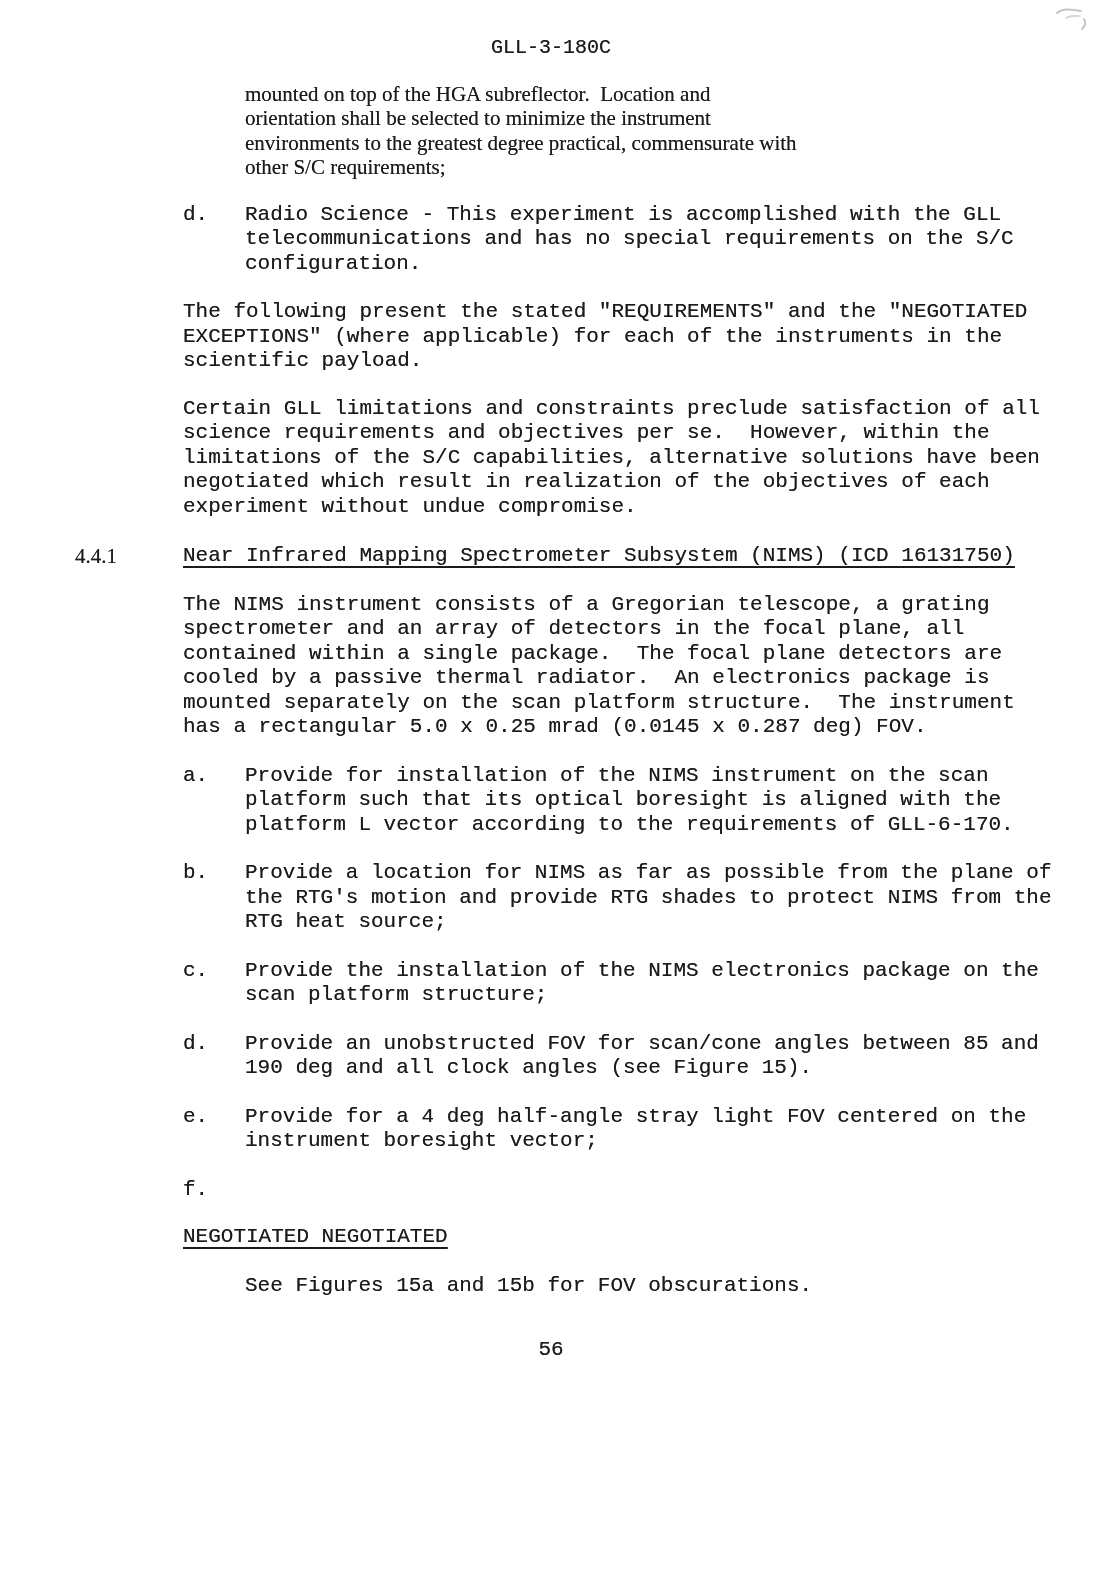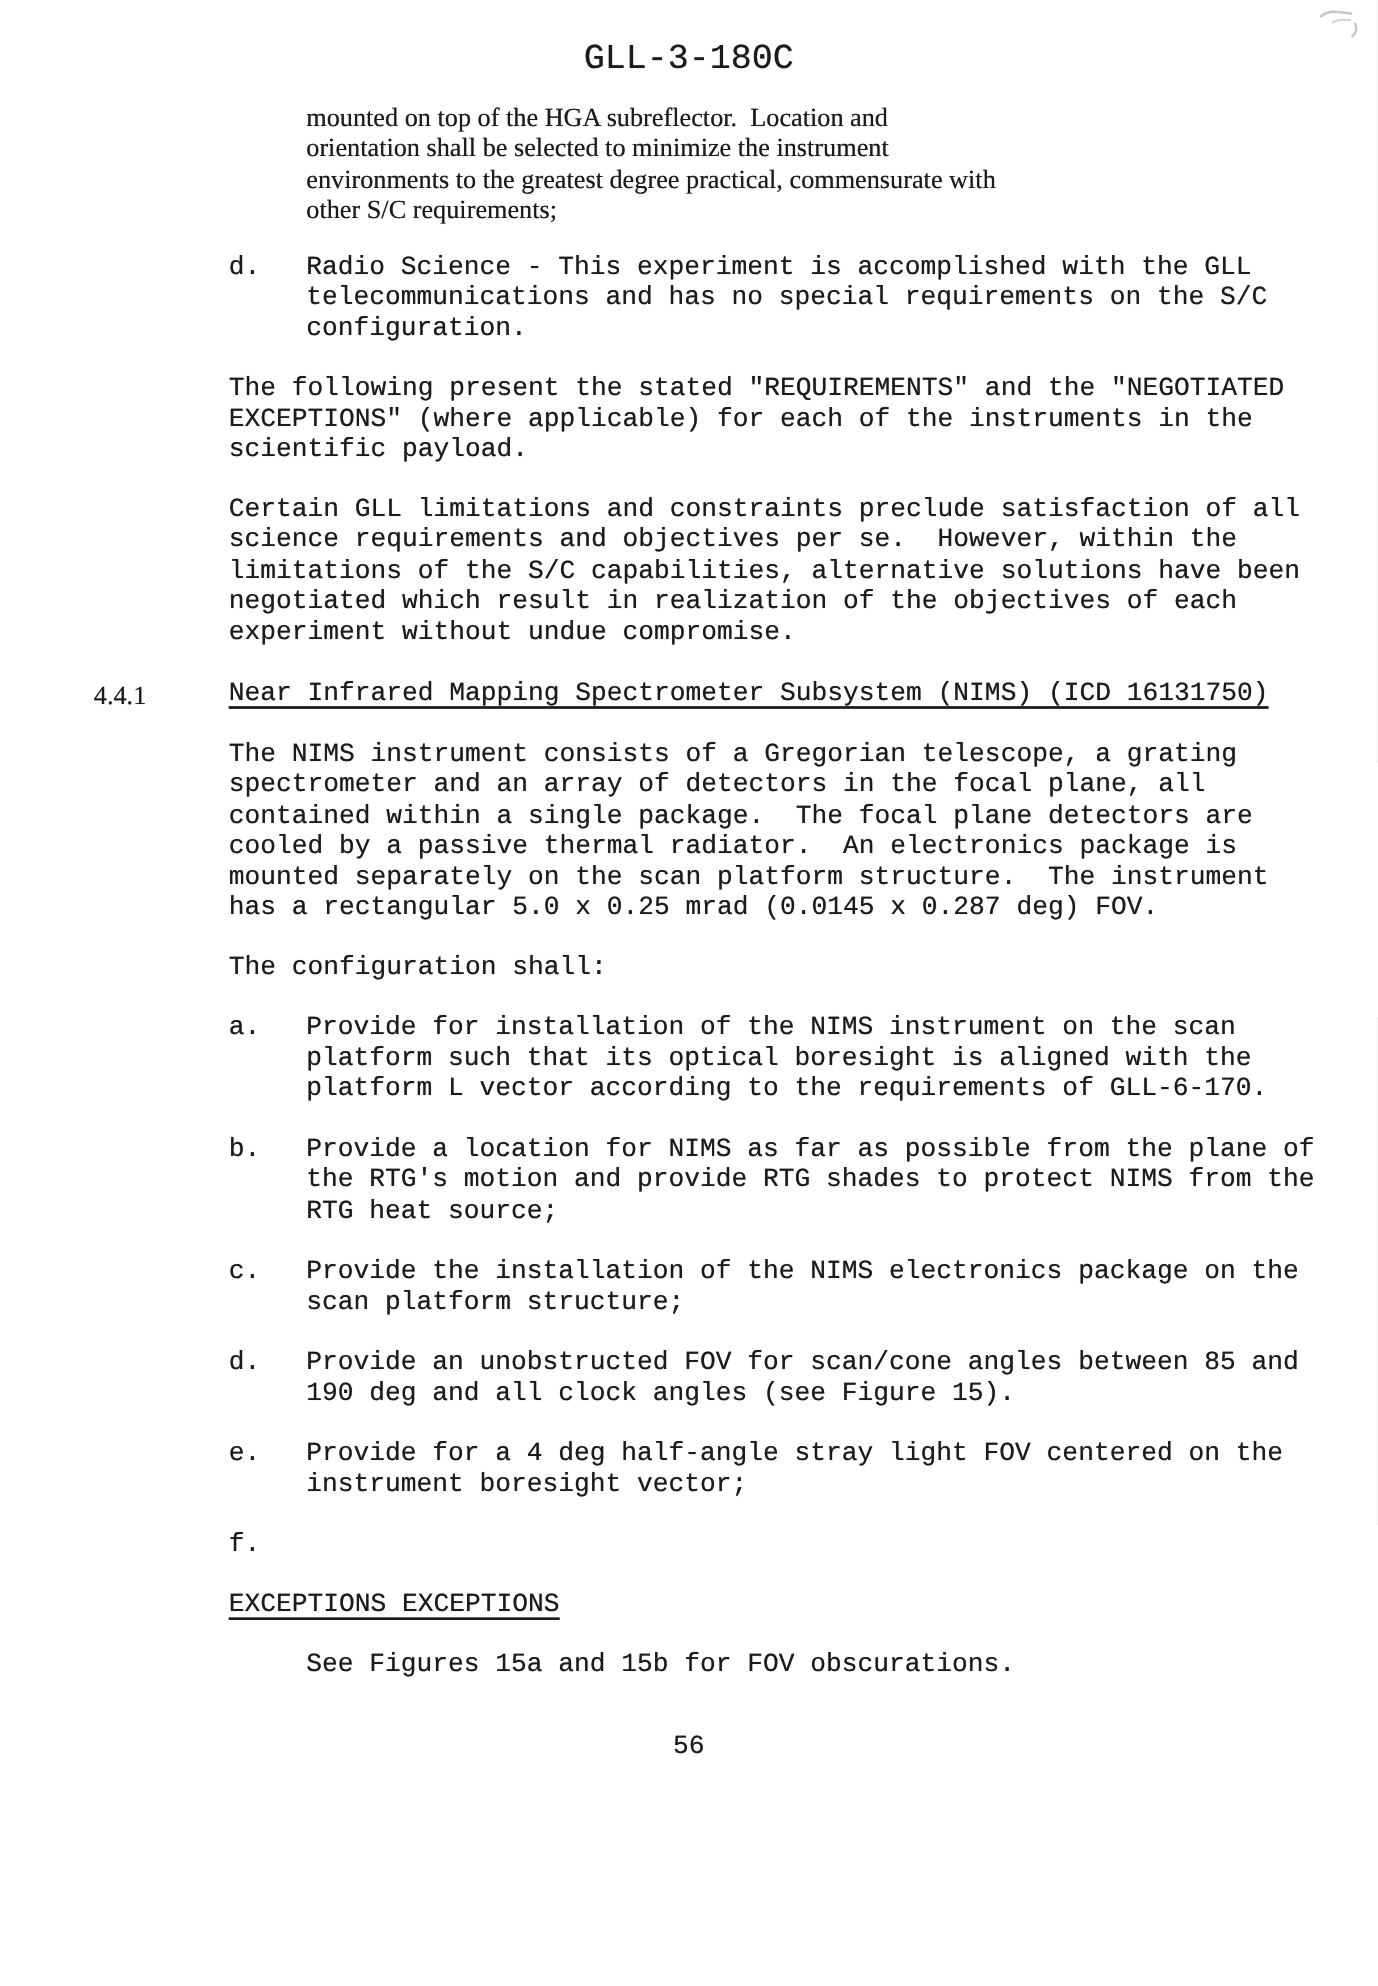--- a/index.html
+++ b/index.html
@@ -15,21 +15,21 @@
     line-height: 24.5px;
     color: #1b1b1b;
     text-shadow: 0 0 0.6px rgba(10,10,10,0.65);
   }
   .txt { white-space: pre; }
   .doc-header {
     margin: 0;
     padding-top: 36px;
     text-align: center;
     font-weight: normal;
-    font-size: 28px;
+    font-size: 20px;
   }
   .para { margin: 0; }
   .indent-2 { margin-left: 245px; }   
   .indent-1 { margin-left: 183px; }   
   .lettered {
     display: flex;
     margin-left: 183px;
   }
   .lettered .item-label {
     width: 62px;
@@ -108,21 +108,20 @@
     <span class="txt underlined">Near Infrared Mapping Spectrometer Subsystem (NIMS) (ICD 16131750)</span>
   </div>
 
   <p class="para txt indent-1 mt-blk2">The NIMS instrument consists of a Gregorian telescope, a grating
 spectrometer and an array of detectors in the focal plane, all
 contained within a single package.  The focal plane detectors are
 cooled by a passive thermal radiator.  An electronics package is
 mounted separately on the scan platform structure.  The instrument
 has a rectangular 5.0 x 0.25 mrad (0.0145 x 0.287 deg) FOV.</p>
 
-  <p class="para txt indent-1 mt-blk">The configuration shall:</p>
 
   <div class="lettered mt-blk2">
     <span class="item-label txt">a.</span>
     <span class="txt">Provide for installation of the NIMS instrument on the scan
 platform such that its optical boresight is aligned with the
 platform L vector according to the requirements of GLL-6-170.</span>
   </div>
 
   <div class="lettered mt-blk2">
     <span class="item-label txt">b.</span>
@@ -146,19 +145,19 @@
   <div class="lettered mt-blk2">
     <span class="item-label txt">e.</span>
     <span class="txt">Provide for a 4 deg half-angle stray light FOV centered on the
 instrument boresight vector;</span>
   </div>
 
   <div class="lettered mt-blk2">
     <span class="item-label txt">f.</span>
   </div>
 
-  <p class="para indent-1 mt-blk"><span class="txt underlined">EXCEPTIONS EXCEPTIONS</span></p>
+  <p class="para indent-1 mt-blk"><span class="txt underlined">NEGOTIATED NEGOTIATED</span></p>
 
   <p class="para txt indent-2 mt-blk2">See Figures 15a and 15b for FOV obscurations.</p>
 
   <div class="page-number txt">56</div>
 
 </div>
 
 </body></html>

